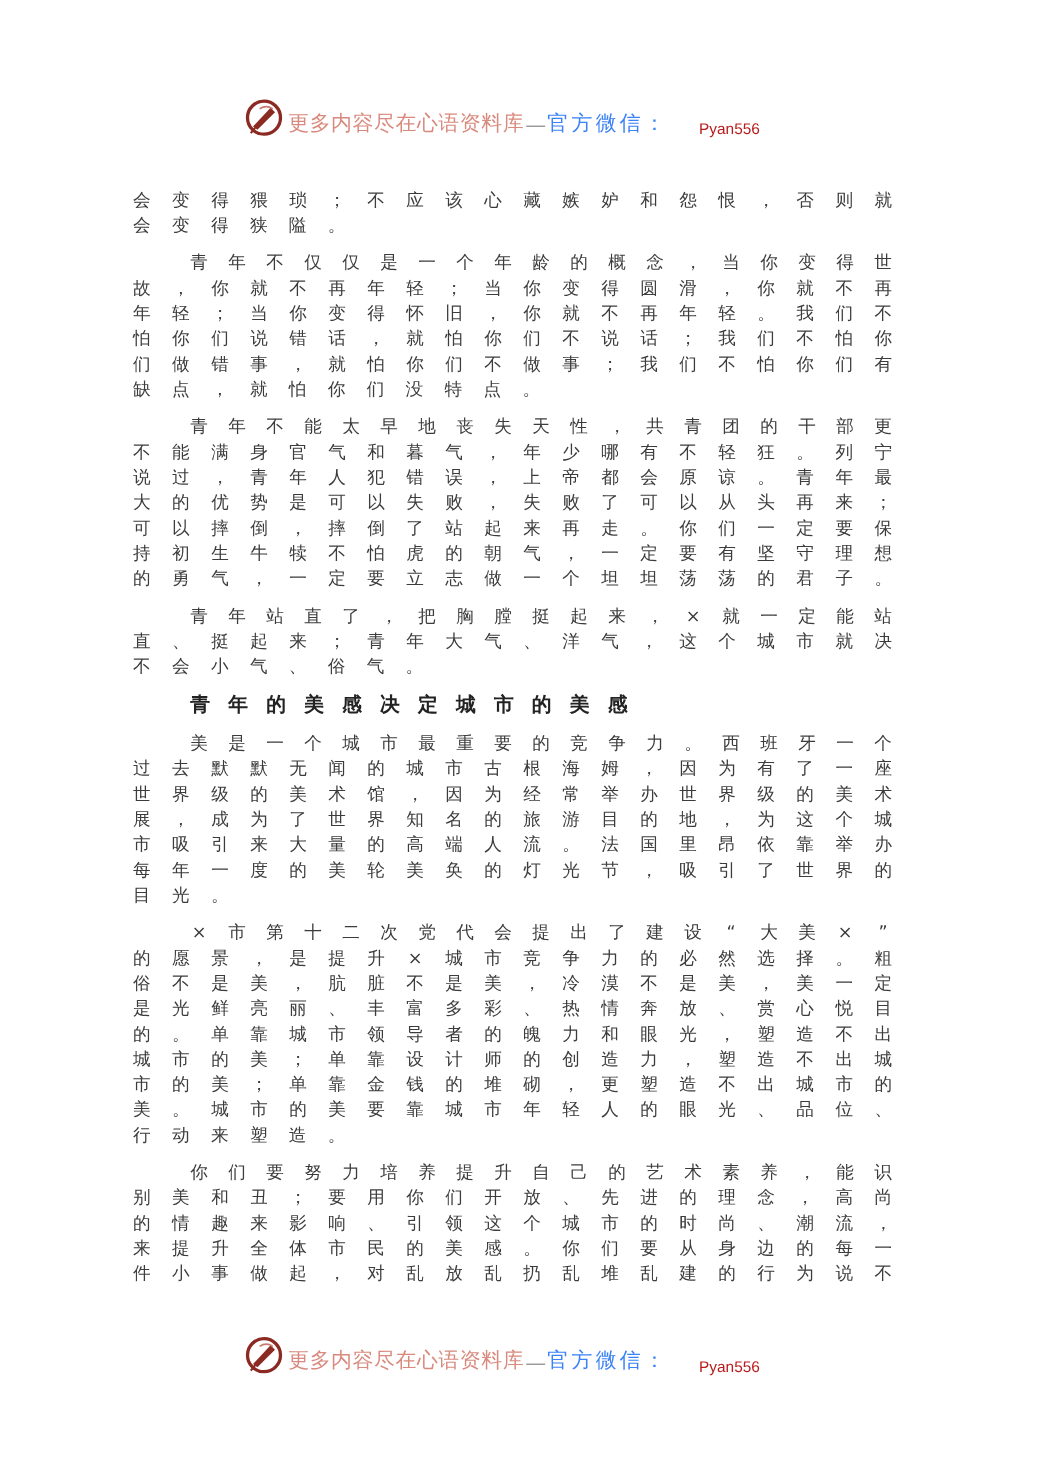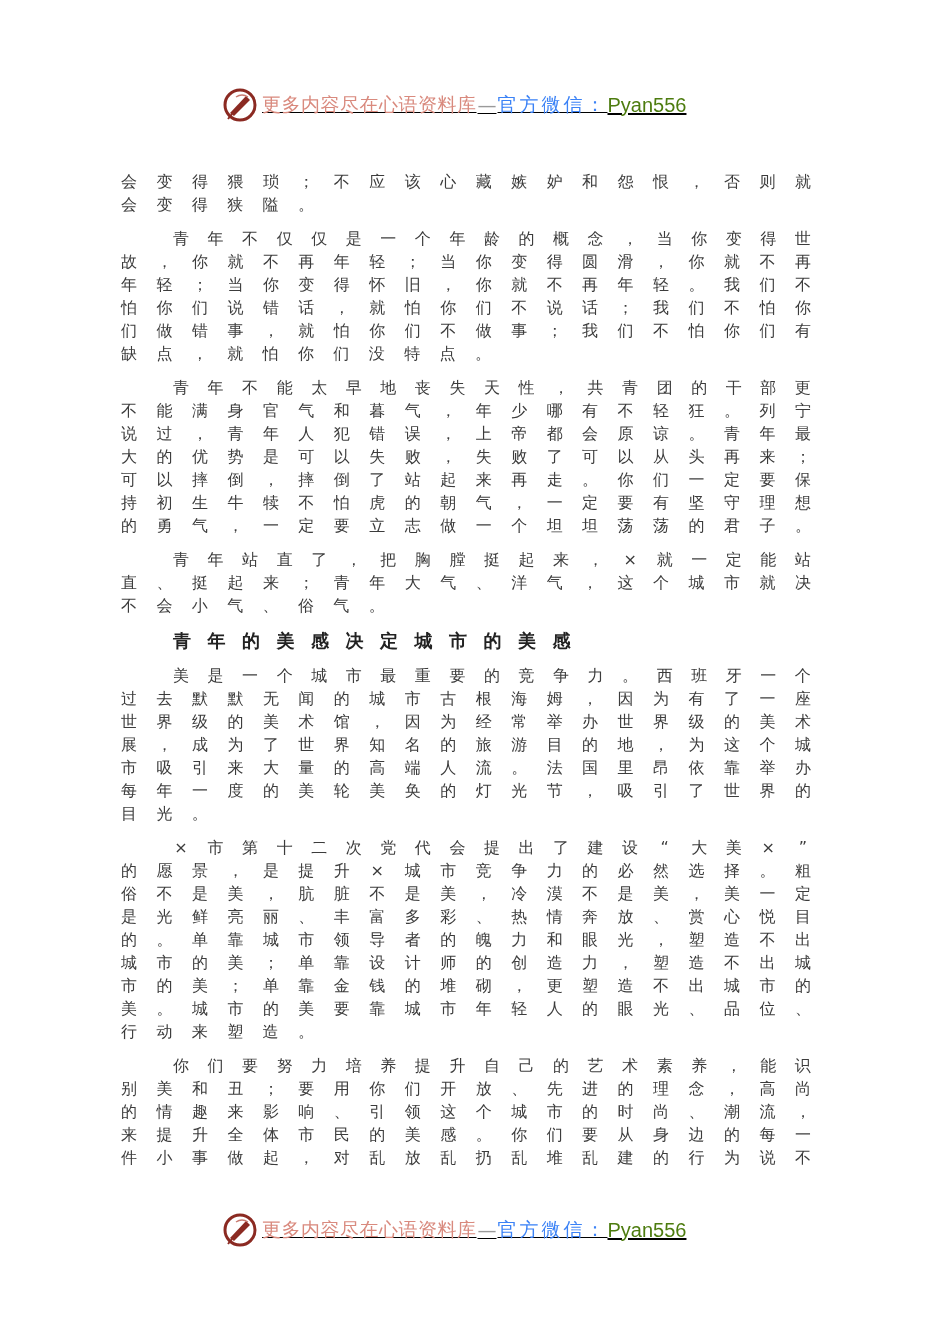--- a/index.html
+++ b/index.html
@@ -1,26 +1,26 @@
 <!DOCTYPE html>
 <html><head>
 <meta charset="utf-8">
 <style>
   html, body { margin: 0; padding: 0; background: #ffffff; }
   body { width: 950px; height: 1344px; position: relative; overflow: hidden;
          font-family: "DejaVu Sans", "Liberation Sans", sans-serif; }
   .banner { position: absolute; left: 222px; width: 490px; height: 40px;
-            display: flex; align-items: center; text-decoration: underline; }
+            display: flex; align-items: flex-end; }
   .banner.top { top: 85px; }
   .banner.bottom { top: 1210px; }
   .logo { width: 36px; height: 36px; margin-right: 4px; flex: none; }
   .banner-main { color: #d98a7e; font-family: "DejaVu Serif", serif; font-size: 19px; letter-spacing: 0.5px; }
   .banner-dash { color: #9a9a9a; font-size: 19px; margin: 0 1px; }
   .banner-label { color: #3b82f6; font-family: "DejaVu Serif", serif; font-size: 19px; letter-spacing: 3px; }
-  .banner-id { color: #4d7c0f; font-family: "Liberation Sans", sans-serif; font-size: 20px; }
+  .banner-id { color: #b91c1c; font-family: "Liberation Sans", sans-serif; font-size: 14px; margin-left: 28px; }
 
   .content { position: absolute; left: 121px; top: 170px; width: 690px; }
   .para { margin: 0 0 11px 0; }
   .line { height: 23px; line-height: 23px; font-size: 16px; color: #3c3c3c;
           display: flex; justify-content: space-between; white-space: nowrap; }
   .line.last { justify-content: flex-start; }
   .line.last span { margin-right: 19.4px; }
   .line.indent { padding-left: 52px; }
   .line span { display: inline-block; width: 16px; text-align: center; }
   .heading { height: 26px; line-height: 26px; font-size: 18px; font-weight: bold; color: #222;

